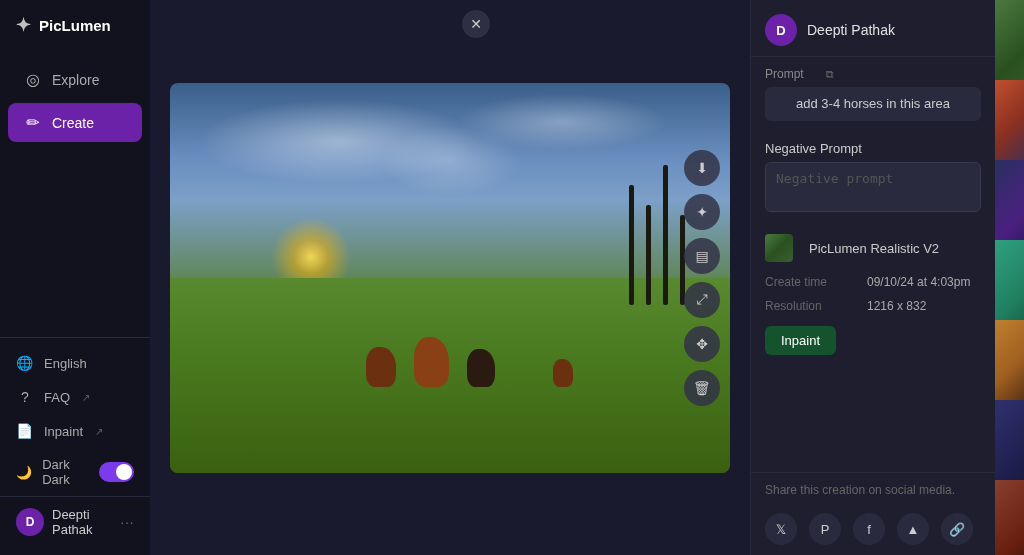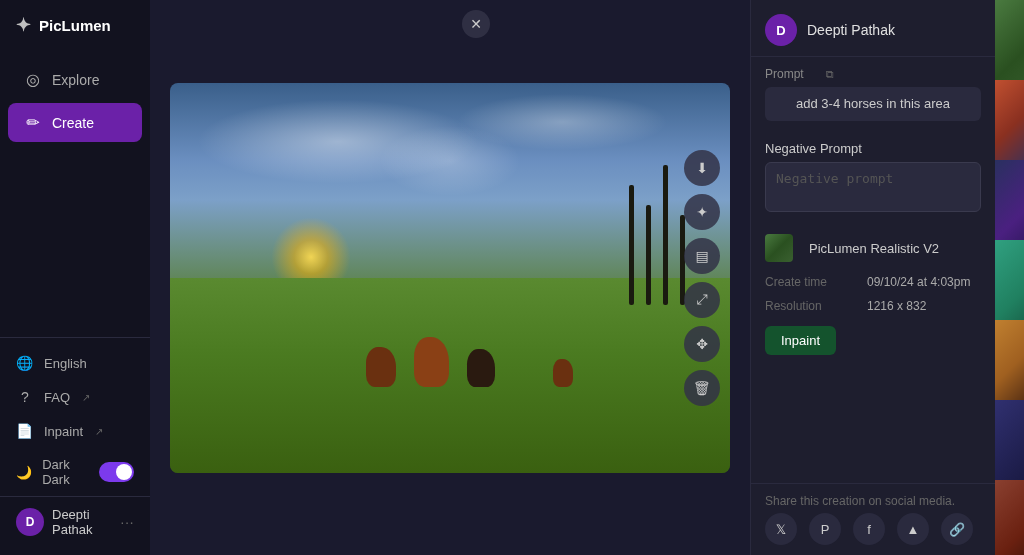--- a/index.html
+++ b/index.html
@@ -344,21 +344,21 @@
       font-size: 13px;
       cursor: pointer;
       display: inline-block;
     }
 
     .social-section {
       padding: 10px 14px;
       border-top: 1px solid #2a2a3e;
       margin-top: auto;
     }
-    .social-label { font-size: 12px; color: #666; margin-bottom: 5px; }
+    .social-label { font-size: 12px; color: #666; margin-bottom: 16px; }
     .social-icons {
       display: flex;
       gap: 12px;
       align-items: center;
     }
     .social-icon {
       width: 32px;
       height: 32px;
       border-radius: 50%;
       background: #2a2a3e;

